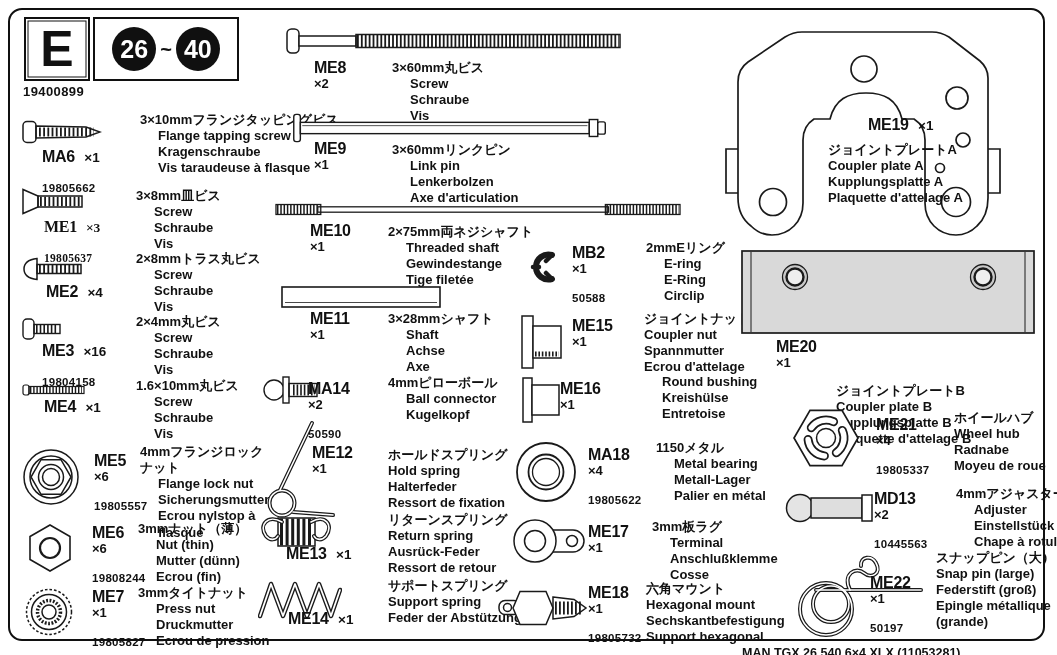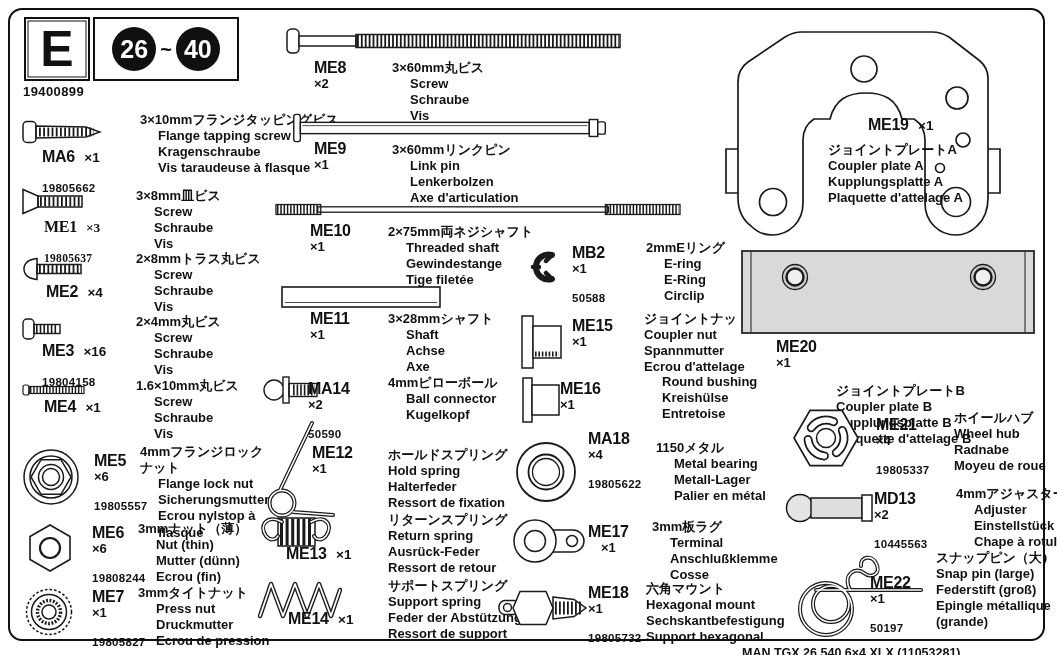--- a/index.html
+++ b/index.html
@@ -427,21 +427,20 @@
       </div>
     <div class="part-idblock inline" style="left: 288px; top: 610px;">
       <span class="part-id">ME14</span>
       <span class="part-qty">×1</span>
       
     </div>
     <div class="part-desc" style="left: 388px; top: 578px; width: 215px;">
       <div class="d-jp">サポートスプリング</div>
       <div class="d-en">Support spring</div>
       <div class="d-de">Feder der Abstützung</div>
-      <div class="d-fr">Ressort de support</div>
     </div>
   </div>
 
   <div class="part">
     <div class="part-icon" style="left: 528px; top: 250px; width: 34px; height: 34px;">
         <svg viewBox="0 0 34 34">
           <g fill="none" stroke="#1a1a1a" stroke-linecap="round">
             <path d="M24,5 A12.5,12.5 0 1 0 24,29" stroke-width="6"></path>
             <path d="M24,5 L18,11 M24,29 L18,23 M5,17 L11,17" stroke-width="4.5"></path>
           </g>
@@ -507,21 +506,21 @@
   <div class="part">
     <div class="part-icon" style="left: 514px; top: 440px; width: 64px; height: 64px;">
         <svg viewBox="0 0 64 64">
           <g stroke="#1a1a1a" fill="none" stroke-width="1.8">
             <circle cx="32" cy="32" r="29" fill="#fff"></circle>
             <circle cx="32" cy="32" r="17.5"></circle>
             <circle cx="32" cy="32" r="13.5" stroke-width="1.3"></circle>
           </g>
         </svg>
       </div>
-    <div class="part-idblock stack" style="left: 588px; top: 430px;">
+    <div class="part-idblock stack" style="left: 588px; top: 446px;">
       <span class="part-id">MA18</span>
       <span class="part-qty">×4</span>
       <span class="part-code">19805622</span>
     </div>
     <div class="part-desc indented" style="left: 656px; top: 440px; width: 165px;">
       <div class="d-jp">1150メタル</div>
       <div class="d-en">Metal bearing</div>
       <div class="d-de">Metall-Lager</div>
       <div class="d-fr">Palier en métal</div>
     </div>
@@ -531,21 +530,21 @@
     <div class="part-icon" style="left: 512px; top: 518px; width: 74px; height: 48px;">
         <svg viewBox="0 0 74 48">
           <g stroke="#1a1a1a" fill="#fff" stroke-width="1.5">
             <rect x="30" y="12" width="42" height="22" rx="11"></rect>
             <circle cx="23" cy="23" r="21"></circle>
             <circle cx="23" cy="23" r="10.5" fill="none"></circle>
             <circle cx="60" cy="23" r="5.5" fill="none"></circle>
           </g>
         </svg>
       </div>
-    <div class="part-idblock stack" style="left: 588px; top: 523px; text-align: center;">
+    <div class="part-idblock stack" style="left: 588px; top: 523px;">
       <span class="part-id">ME17</span>
       <span class="part-qty">×1</span>
 
     </div>
     <div class="part-desc indented" style="left: 652px; top: 519px; width: 180px;">
       <div class="d-jp">3mm板ラグ</div>
       <div class="d-en">Terminal</div>
       <div class="d-de">Anschlußklemme</div>
       <div class="d-fr">Cosse</div>
     </div>

